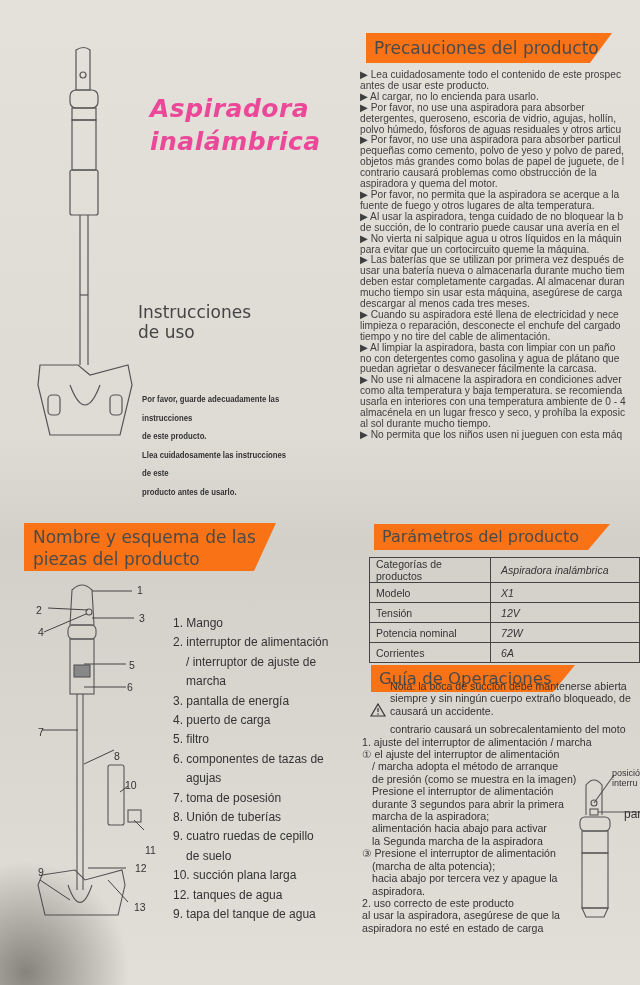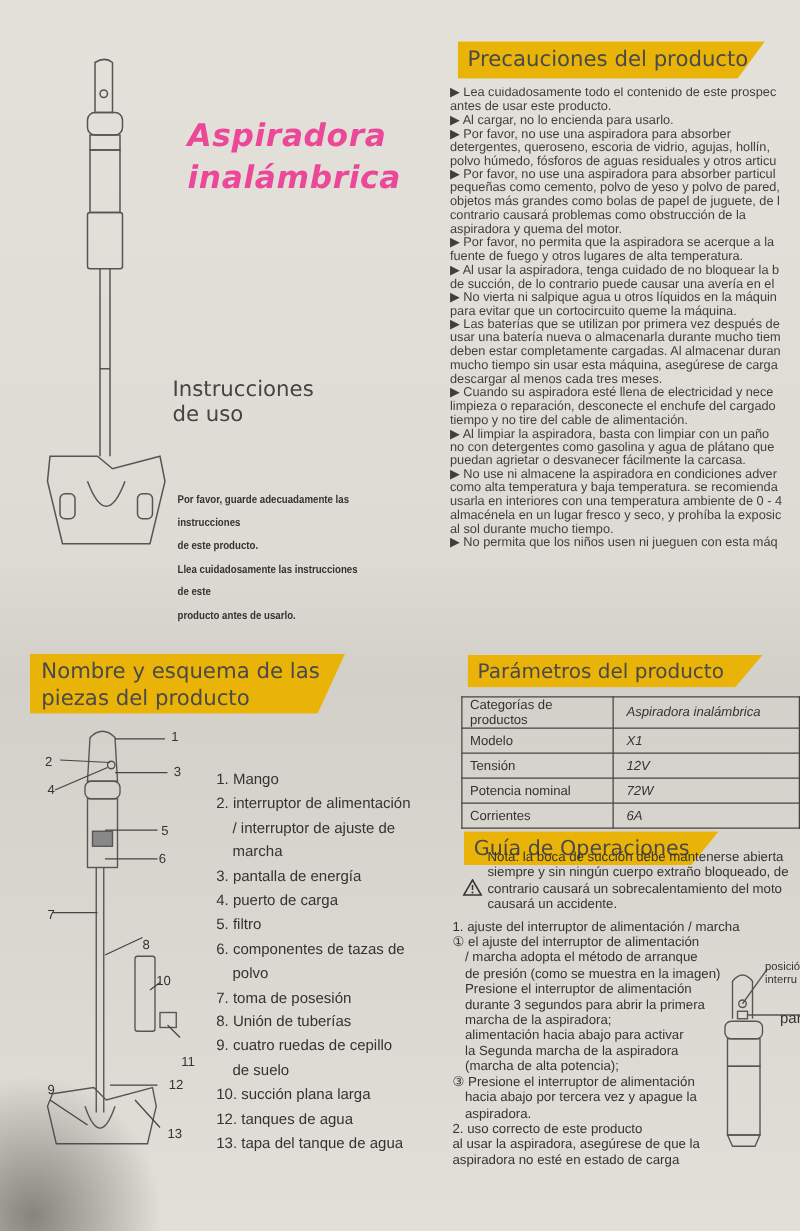--- a/index.html
+++ b/index.html
@@ -3,21 +3,21 @@
 <meta charset="utf-8">
 <style>
   html, body { margin:0; padding:0; }
   body {
     width:640px; height:985px; overflow:hidden; position:relative;
     background: linear-gradient(180deg, #e4e1da 0%, #dedbd4 45%, #d3d0c9 55%, #e2dfd8 100%);
     font-family: "Liberation Sans", sans-serif; color:#3a3a3a;
   }
   .panel { position:absolute; }
   .band {
-    position:absolute; background:#eab308; color:#4a4a4a;
+    position:absolute; background:#f97316; color:#4a4a4a;
     clip-path: polygon(0 0, 100% 0, calc(100% - 22px) 100%, 0 100%);
     font-family: "DejaVu Sans", sans-serif;
   }
   
   .cover-title {
     position:absolute; left:150px; top:92px; font-size:25px; font-weight:bold; font-style:italic;
     color:#ec4899; line-height:33px; letter-spacing:0.5px; font-family:"DejaVu Sans", sans-serif;
   }
   .cover-sub { position:absolute; left:138px; top:302px; font-size:17px; color:#444; font-family:"DejaVu Sans", sans-serif; }
   .cover-note { position:absolute; left:142px; top:390px; font-size:9px; font-weight:bold; line-height:18.5px; color:#333; width:180px; font-family:"Liberation Sans", sans-serif; transform:scaleX(0.86); transform-origin:left top; }
@@ -161,28 +161,28 @@
 </div>
 <div class="parts">
   <div>1. Mango</div>
   <div>2. interruptor de alimentación</div>
   <div class="indent">/ interruptor de ajuste de</div>
   <div class="indent">marcha</div>
   <div>3. pantalla de energía</div>
   <div>4. puerto de carga</div>
   <div>5. filtro</div>
   <div>6. componentes de tazas de</div>
-  <div class="indent">polvo</div>
+  <div class="indent">agujas</div>
   <div>7. toma de posesión</div>
   <div>8. Unión de tuberías</div>
   <div>9. cuatro ruedas de cepillo</div>
   <div class="indent">de suelo</div>
   <div>10. succión plana larga</div>
   <div>12. tanques de agua</div>
-  <div>13. tapa del tanque de agua</div>
+  <div>9. tapa del tanque de agua</div>
 </div>
 <div class="shadow"></div>
 
 <div class="band" style="left:374px;top:524px;width:228px;height:26px;font-size:16px;line-height:26px;padding-left:8px;">Parámetros del producto</div>
 <table class="params">
   <tbody>
       <tr>
         <td class="c1">Categorías de productos</td>
         <td class="c2">Aspiradora inalámbrica</td>
       </tr>
@@ -207,33 +207,33 @@
 
 <div class="band" style="left:371px;top:665px;width:196px;height:27px;font-size:16.5px;line-height:27px;padding-left:8px;">Guía de Operaciones</div>
 <svg style="position:absolute;left:370px;top:703px" width="16" height="14" viewBox="0 0 16 14">
     <path d="M8 1 L15 13 L1 13 Z" fill="none" stroke="#333" stroke-width="1.2"></path>
     <line x1="8" y1="5" x2="8" y2="9" stroke="#333" stroke-width="1.2"></line>
     <circle cx="8" cy="11" r="0.8" fill="#333"></circle>
   </svg>
 <div class="guide">
   <p style="padding-left:28px">Nota: la boca de succión debe mantenerse abierta</p>
   <p style="padding-left:28px">siempre y sin ningún cuerpo extraño bloqueado, de</p>
+  <p style="padding-left:28px;margin-bottom:6px">causará un accidente.</p>
   <p style="padding-left:28px">contrario causará un sobrecalentamiento del moto</p>
-  <p style="padding-left:28px;margin-bottom:6px">causará un accidente.</p>
   <p>1. ajuste del interruptor de alimentación / marcha</p>
   <p>① el ajuste del interruptor de alimentación</p>
   <p style="padding-left:10px">   / marcha adopta el método de arranque</p>
   <p style="padding-left:10px">   de presión (como se muestra en la imagen)</p>
   <p style="padding-left:10px">   Presione el interruptor de alimentación</p>
   <p style="padding-left:10px">   durante 3 segundos para abrir la primera</p>
   <p style="padding-left:10px">   marcha de la aspiradora;</p>
   <p style="padding-left:10px">   alimentación hacia abajo para activar</p>
   <p style="padding-left:10px">   la Segunda marcha de la aspiradora</p>
+  <p>③ Presione el interruptor de alimentación</p>
   <p style="padding-left:10px">   (marcha de alta potencia);</p>
-  <p>③ Presione el interruptor de alimentación</p>
   <p style="padding-left:10px">   hacia abajo por tercera vez y apague la</p>
   <p style="padding-left:10px">   aspiradora.</p>
   <p>2. uso correcto de este producto</p>
   <p>al usar la aspiradora, asegúrese de que la</p>
   <p>aspiradora no esté en estado de carga</p>
 </div>
 <svg style="position:absolute;left:578px;top:775px" width="62" height="160" viewBox="0 0 62 160">
   <g fill="none" stroke="#555" stroke-width="1.1">
     <path d="M8 40 L8 10 Q16 0 24 10 L24 40"></path>
     <circle cx="16" cy="28" r="3"></circle>

